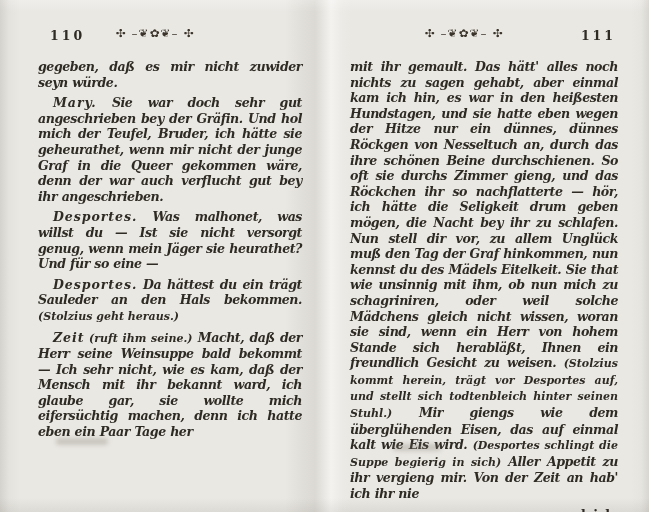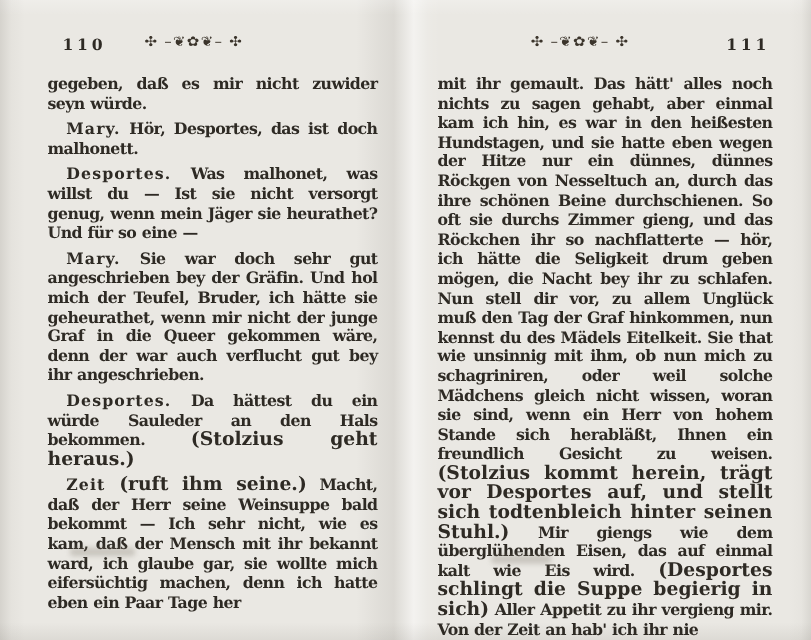--- a/index.html
+++ b/index.html
@@ -40,24 +40,24 @@
   .page.left  .ornament { text-align: center; padding-right: 30px; box-sizing: border-box; }
   .page.right .ornament { text-align: center; padding-right: 40px; box-sizing: border-box; }
 
   .pagetext {
     font-size: 12.6px; font-weight: 700;
     line-height: 15.6px;
     letter-spacing: -0.45px;
     text-align: justify;
     word-spacing: 0.5px;
   }
-  .pagetext p { margin: 0 0 5px 0; }
+  .pagetext p { margin: 0 0 5px 0; font-style: italic; }
   .pagetext p.ind { text-indent: 15px; }
   .speaker { letter-spacing: 0.9px; }
-  .stage { font-size: 15px; letter-spacing: 0; word-spacing: 0; }
+  .stage { font-size: 11px; letter-spacing: 0; word-spacing: 0; }
 
   .catchword {
     text-align: right;
     font-size: 12.6px; font-weight: 700; letter-spacing: -0.3px;
     padding-right: 4px;
   }
 
   .smudge {
     position: absolute;
     background: rgba(125,118,105,0.30);
@@ -72,24 +72,23 @@
 
 <div class="scan">
 
   <div class="page left">
     <div class="pagehead">
       <span class="pagenum">110</span>
       <span class="ornament">✣ –❦✿❦– ✣</span>
     </div>
     <div class="pagetext">
         <p class=""><span>gegeben, daß es mir nicht zuwider seyn würde.</span></p>
-        <p class="ind"><span class="speaker">Mary.</span><span> Hör, Desportes, das ist doch malhonett.</span></p>
+        <p class="ind"><span class="speaker">Mary.</span><span> Sie war doch sehr gut angeschrieben bey der Gräfin. Und hol mich der Teufel, Bruder, ich hätte sie geheurathet, wenn mir nicht der junge Graf in die Queer gekommen wäre, denn der war auch verflucht gut bey ihr angeschrieben.</span></p>
         <p class="ind"><span class="speaker">Desportes.</span><span> Was malhonet, was willst du — Ist sie nicht versorgt genug, wenn mein Jäger sie heurathet? Und für so eine —</span></p>
-        <p class="ind"><span class="speaker">Mary.</span><span> Sie war doch sehr gut angeschrieben bey der Gräfin. Und hol mich der Teufel, Bruder, ich hätte sie geheurathet, wenn mir nicht der junge Graf in die Queer gekommen wäre, denn der war auch verflucht gut bey ihr angeschrieben.</span></p>
-        <p class="ind"><span class="speaker">Desportes.</span><span> Da hättest du ein würde Sauleder an den Hals bekommen. </span><span class="stage">(Stolzius geht heraus.)</span></p>
+        <p class="ind"><span class="speaker">Desportes.</span><span> Da hättest du ein trägt Sauleder an den Hals bekommen. </span><span class="stage">(Stolzius geht heraus.)</span></p>
         <p class="ind"><span class="speaker">Zeit</span><span class="stage"> (ruft ihm seine.)</span><span> Macht, daß der Herr seine Weinsuppe bald bekommt — Ich sehr nicht, wie es kam, daß der Mensch mit ihr bekannt ward, ich glaube gar, sie wollte mich eifersüchtig machen, denn ich hatte eben ein Paar Tage her</span></p>
       </div>
   </div>
 
   <div class="page right">
     <div class="pagehead">
       <span class="ornament">✣ –❦✿❦– ✣</span>
       <span class="pagenum">111</span>
     </div>
     <div class="pagetext">

